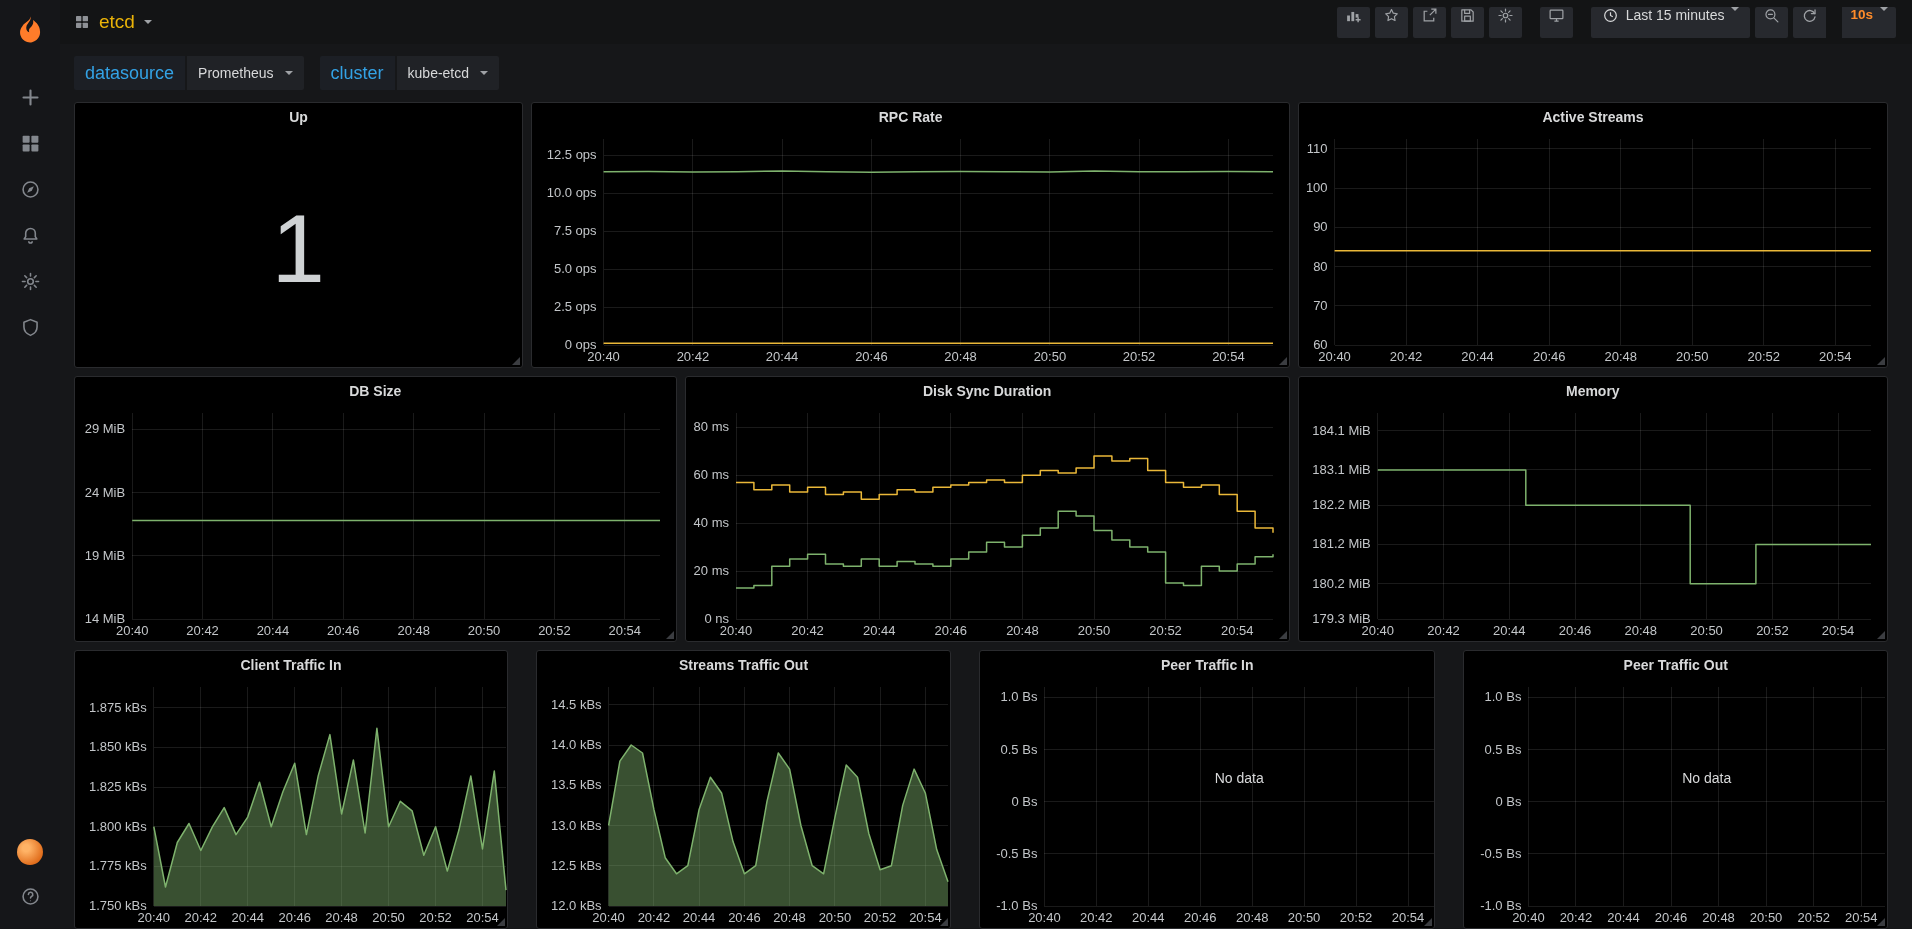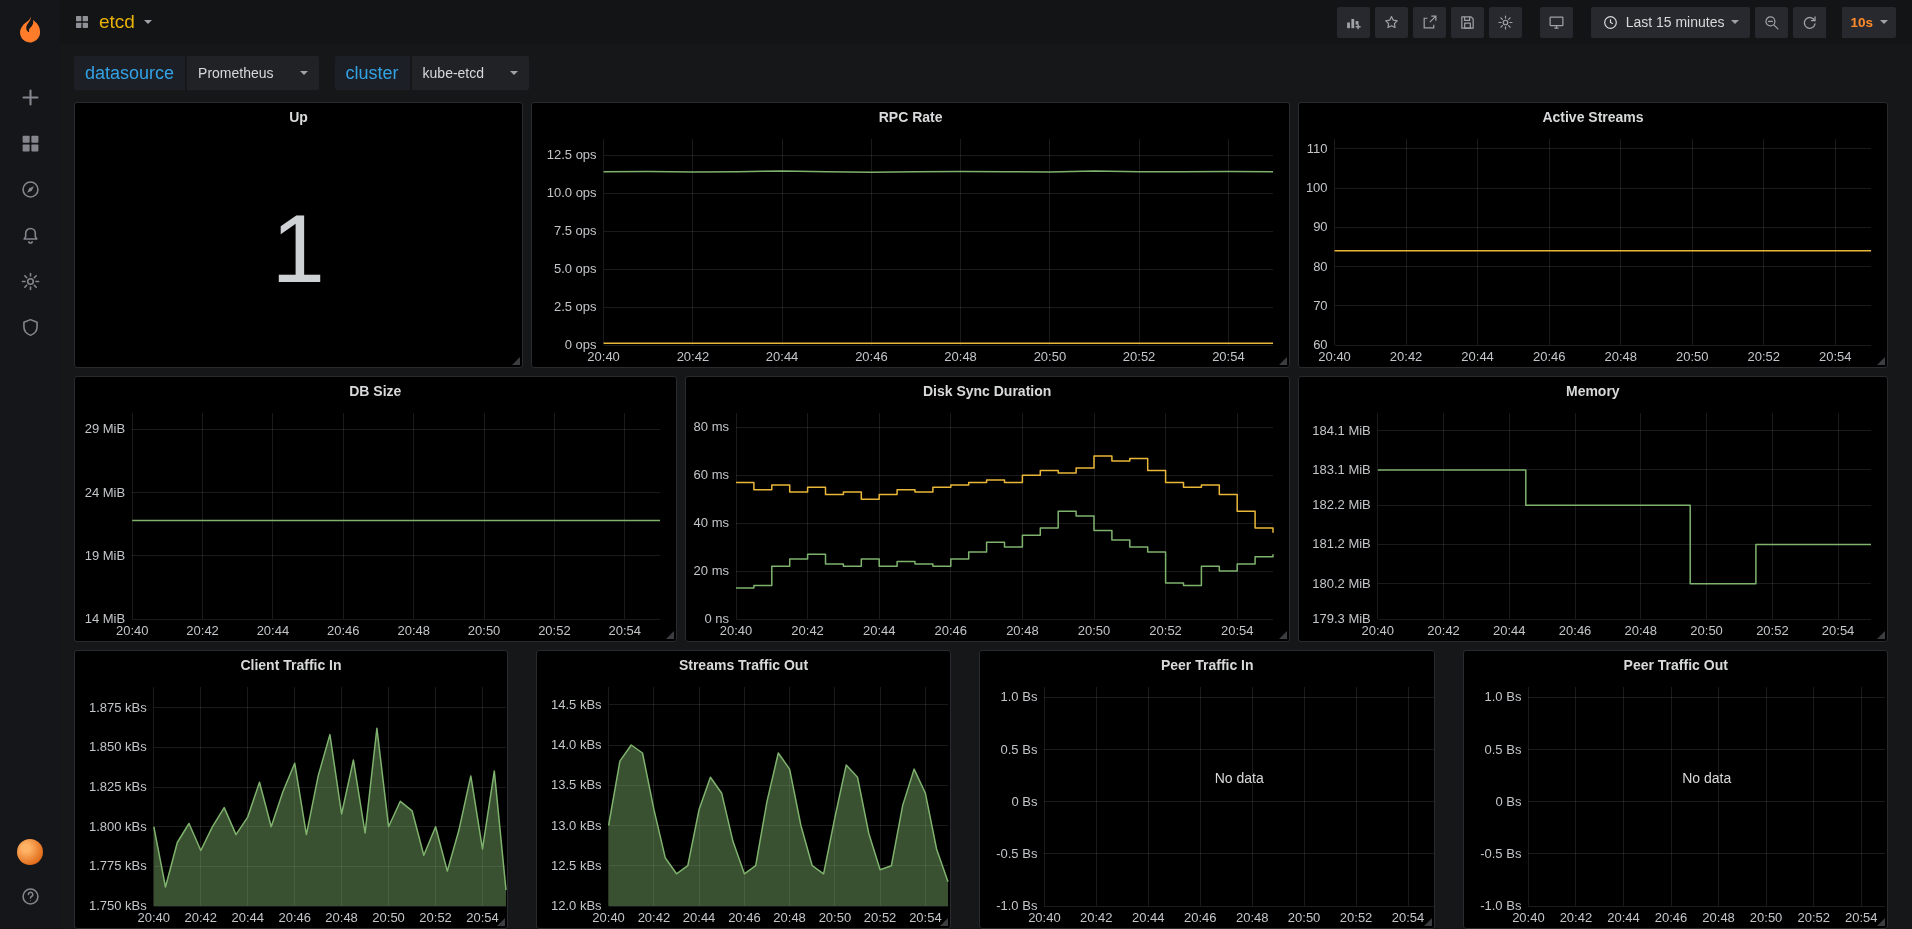--- a/index.html
+++ b/index.html
@@ -28,37 +28,37 @@
   .navbar { height:44px; background:#131415; display:flex; align-items:center;
             padding:0 16px 0 14px; flex-shrink:0; }
   .nav-title-group { display:flex; align-items:center; gap:9px; cursor:pointer; }
   .nav-title-group .grid-ic { color:#8e9196; display:flex; }
   .nav-title-group .grid-ic svg { width:16px; height:16px; }
   .nav-title-text { font-size:19px; font-weight:400; color:#eab308; }
   .caret { width:0; height:0; border-left:4px solid transparent; border-right:4px solid transparent;
            border-top:4px solid #9fa2a6; display:inline-block; }
   .nav-right { margin-left:auto; display:flex; align-items:center; gap:5px; }
   .nav-btn { height:31px; min-width:31px; background:#27292e; border:none; border-radius:2px;
-             display:flex; align-items:center; justify-content:center; gap:7px; padding:0 8px;
+             display:flex; justify-content:center; gap:7px; padding:0 8px;
              color:#9fa2a6; cursor:pointer; font-family:inherit; font-size:14px; }
   .nav-btn svg { width:17px; height:17px; flex-shrink:0; }
   .ml { margin-left:13px; }
   .time-btn { color:#d8d9da; padding:0 11px; }
   .refresh-group { display:flex; gap:16px; }
   .refresh-group .nav-btn:first-child { border-radius:2px 0 0 2px; }
   .refresh-group .nav-btn:last-child { border-radius:0 2px 2px 0; }
   .interval-text { color:#ff8c2a; font-weight:700; font-size:13.5px; }
 
   
   .submenu { height:58px; display:flex; align-items:center; gap:16px; padding:0 16px 0 14px;
              flex-shrink:0; }
   .var-group { display:flex; gap:2px; height:34px; cursor:pointer; }
   .var-label { background:#1c1f25; color:#33a2e5; display:flex; align-items:center;
                padding:0 11px; font-size:18px; font-weight:500; border-radius:2px 0 0 2px; }
-  .var-value { background:#202226; color:#d8d9da; display:flex; align-items:center; gap:26px;
+  .var-value { background:#202226; color:#d8d9da; display:flex; align-items:center; gap:11px;
                padding:0 11px; font-size:14px; border-radius:0 2px 2px 0; }
 
   
   .dash { flex:1; padding:0 24px 0 14px; display:flex; flex-direction:column; gap:8px; min-height:0; }
   .row { display:grid; gap:8px; min-height:0; }
   .row1 { grid-template-columns:367fr 620fr 482fr; height:266px; }
   .row2 { grid-template-columns:492fr 494fr 482fr; height:266px; }
   .row3 { grid-template-columns:367fr 351fr 386fr 359fr; flex:1;gap:28px; }
 
   .panel { background:#000000; border:1px solid #2a2b2e; border-radius:3px;

